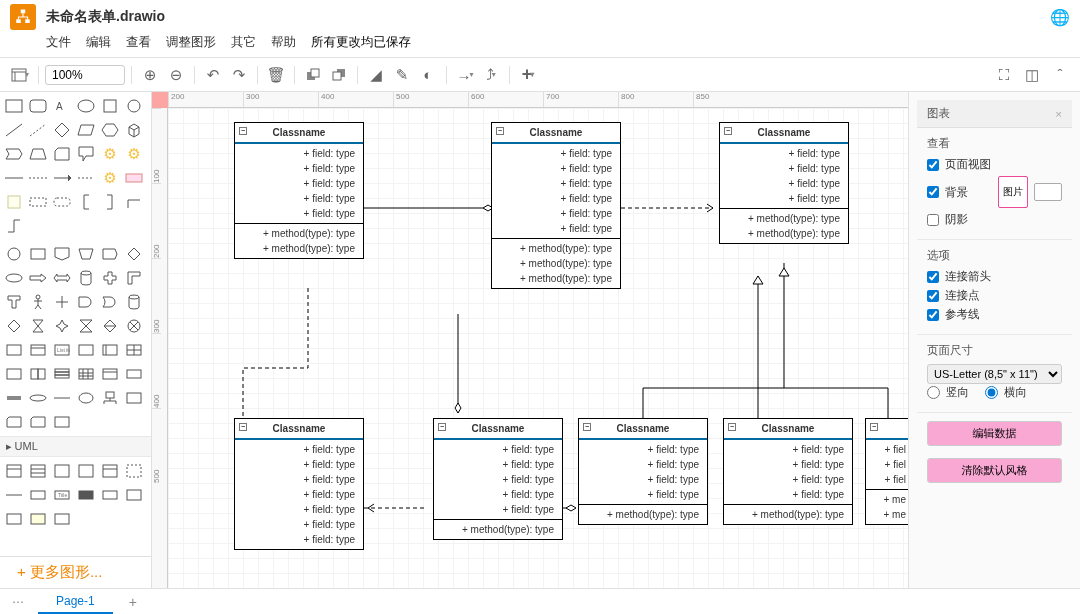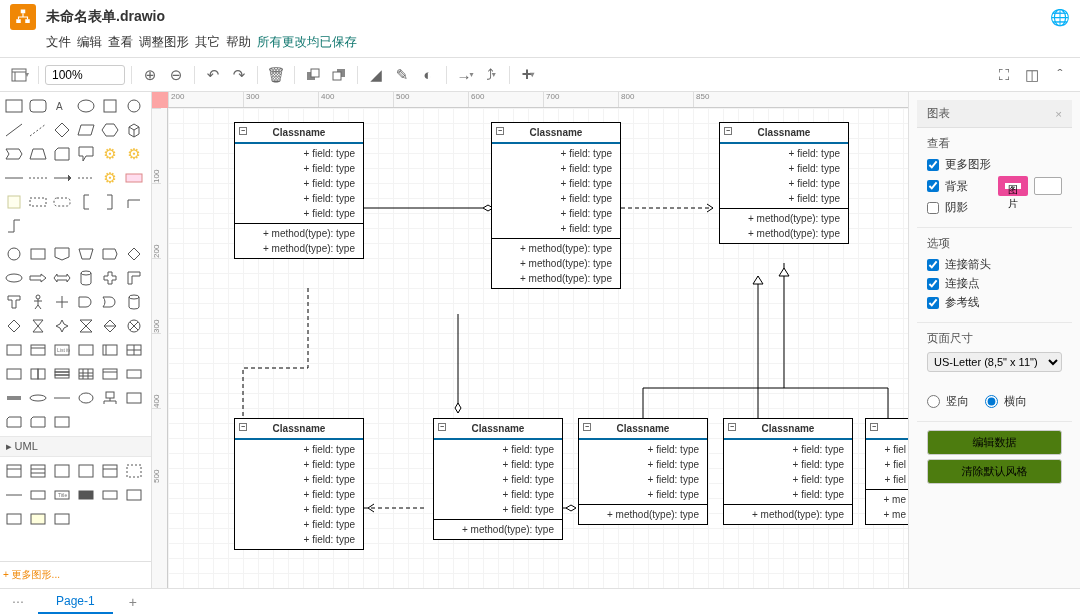--- a/index.html
+++ b/index.html
@@ -6,43 +6,43 @@
   body { font-family: -apple-system, "Helvetica Neue", Arial, sans-serif; font-size: 12px; color: #333; background: #fff; width: 1080px; height: 614px; overflow: hidden; display: flex; flex-direction: column; }
   
   
   .title-bar { display: flex; align-items: center; padding: 4px 10px 2px 10px; }
   .app-icon { width: 26px; height: 26px; background: #f08705; border-radius: 3px; display: flex; align-items: center; justify-content: center; margin-right: 10px; }
   .app-icon svg { width: 18px; height: 18px; }
   .title-text { font-size: 14px; color: #333; font-weight: bold; }
   .globe-icon { margin-left: auto; color: #888; font-size: 16px; }
 
   
-  .menu-bar { display: flex; align-items: center; padding: 2px 10px 6px 46px; gap: 6px; border-bottom: 1px solid #e0e0e0; }
+  .menu-bar { display: flex; align-items: center; padding: 2px 10px 6px 46px; gap: 15px; border-bottom: 1px solid #e0e0e0; }
   .menu-item { font-size: 12.5px; color: #333; cursor: pointer; }
-  .menu-saved { color: #0f766e; }
+  .menu-saved { color: #000000; }
 
   
   .toolbar { display: flex; align-items: center; padding: 4px 8px; border-bottom: 1px solid #e0e0e0; gap: 2px; height: 34px; }
   .tb-btn { width: 24px; height: 24px; display: flex; align-items: center; justify-content: center; color: #666; cursor: pointer; border-radius: 2px; font-size: 15px; }
   .tb-sep { width: 1px; height: 18px; background: #e0e0e0; margin: 0 4px; }
   .zoom-sel { border: 1px solid #ccc; border-radius: 3px; padding: 2px 6px; font-size: 12px; width: 80px; background: #fff; }
   .tb-dropdown { display: flex; align-items: center; }
   .tb-dropdown .caret { font-size: 8px; margin-left: -2px; color: #888; }
   .toolbar-right { margin-left: auto; display: flex; gap: 4px; }
 
   
   .body-row { flex: 1; display: flex; min-height: 0; }
 
   
   .shapes-panel { width: 152px; border-right: 1px solid #e0e0e0; display: flex; flex-direction: column; background: #fff; overflow-y: hidden; }
   .shape-grid { display: flex; flex-wrap: wrap; padding: 2px; gap: 0; }
   .shape-cell { width: 24px; height: 24px; display: flex; align-items: center; justify-content: center; cursor: pointer; }
   .shape-cell svg { stroke: #555; fill: none; stroke-width: 1; }
   .panel-header { font-size: 11px; color: #555; padding: 3px 6px; cursor: pointer; background: #f5f5f5; border-top: 1px solid #e8e8e8; border-bottom: 1px solid #e8e8e8; }
-  .more-shapes { color: #f08705; font-size: 10px; padding: 6px 3px; border-top: 1px solid #e0e0e0; margin-top: auto; cursor: pointer; }
+  .more-shapes { color: #f08705; font-size: 15px; padding: 6px 17px; border-top: 1px solid #e0e0e0; margin-top: auto; cursor: pointer; }
   .gear-yellow { font-size: 15px; color: #f5c242; }
 
   
   .canvas-wrap { flex: 1; position: relative; background: #fca5a5; overflow: hidden; }
   .ruler-h { position: absolute; top: 0; left: 16px; right: 0; height: 16px; background: #f8f8f8; border-bottom: 1px solid #ccc; font-size: 8px; color: #888; display: flex; }
   .ruler-h span { width: 75px; text-align: left; padding-left: 2px; border-left: 1px solid #ddd; }
   .ruler-v { position: absolute; top: 16px; left: 0; bottom: 0; width: 16px; background: #f8f8f8; border-right: 1px solid #ccc; font-size: 8px; color: #888; }
   .ruler-v span { display: block; height: 75px; writing-mode: vertical-lr; transform: rotate(180deg); padding-bottom: 2px; border-bottom: 1px solid #ddd; }
   .canvas { position: absolute; left: 16px; top: 16px; right: 0; bottom: 0; background: #fff; background-image: linear-gradient(#f3f3f3 1px, transparent 1px), linear-gradient(90deg, #f3f3f3 1px, transparent 1px); background-size: 15px 15px; }
   
@@ -59,22 +59,22 @@
   .fmt-title { padding: 6px 10px; border-bottom: 1px solid #e0e0e0; display: flex; justify-content: space-between; align-items: center; color: #555; background: #f0f0f0; }
   .fmt-close { color: #aaa; cursor: pointer; }
   .fmt-section { padding: 8px 10px; border-bottom: 1px solid #e8e8e8; }
   .fmt-label { color: #555; margin-bottom: 6px; display: block; }
   .fmt-row { display: flex; align-items: center; gap: 6px; margin-bottom: 4px; }
   .fmt-row input[type=checkbox] { width: 12px; height: 12px; accent-color: #0078d4; }
   .fmt-row input[type=radio] { accent-color: #0078d4; }
   .fmt-chk-label { color: #333; }
   .fmt-input-sm { width: 38px; font-size: 10px; padding: 2px; border: 1px solid #ccc; border-radius: 2px; text-align: right; }
   .fmt-color-box { width: 28px; height: 18px; border: 1px solid #aaa; background: #fff; border-radius: 2px; }
-  .fmt-btn { width: 100%; padding: 4px; border: 1px solid #ccc; background: #4d7c0f; font-size: 11px; border-radius: 3px; margin-bottom: 4px; cursor: pointer; }
-  .fmt-btn-sm { width: 30px; height: 20px; font-size: 10px; border: 7px solid #ec4899; background: #fff; border-radius: 2px; }
+  .fmt-btn { width: 100%; padding: 4px; border: 1px solid #ccc; background: #f9a8d4; font-size: 11px; border-radius: 3px; margin-bottom: 12px; cursor: pointer; }
+  .fmt-btn-sm { width: 30px; height: 32px; font-size: 10px; border: 1px solid #ec4899; background: #fff; border-radius: 2px; }
   select.page-size { width: 100%; font-size: 11px; padding: 2px; border: 1px solid #ccc; border-radius: 3px; }
 
   
   .footer { height: 26px; border-top: 1px solid #e0e0e0; display: flex; align-items: center; padding: 0 6px; gap: 8px; font-size: 12px; }
   .page-tab { padding: 4px 18px; color: #0078d4; border-bottom: 2px solid #0078d4;}
   .tab-menu { color: #888; cursor: pointer; padding: 0 6px; }
   .add-tab { color: #888; cursor: pointer; font-size: 14px; padding: 0 8px; }
   
   svg line.dashed, svg path.dashed { stroke-dasharray: 4 3; }
 </style>
@@ -801,21 +801,21 @@
 
   <div class="format-panel">
     <div class="fmt-title">
       <span>图表</span>
       <span class="fmt-close">×</span>
     </div>
     <div class="fmt-section">
       <span class="fmt-label">查看</span>
       <div class="fmt-row">
           <input type="checkbox" checked="" style="">
-          <span class="fmt-chk-label">更多图形</span>
+          <span class="fmt-chk-label">页面视图</span>
         </div>
       <div class="fmt-row">
         <input type="checkbox" checked="" style="">
         <span class="fmt-chk-label" style="flex:1">背景</span>
         <button class="fmt-btn-sm">图片</button>
         <div class="fmt-color-box"></div>
       </div>
       <div class="fmt-row">
           <input type="checkbox" style="">
           <span class="fmt-chk-label">阴影</span>
@@ -832,21 +832,21 @@
           <span class="fmt-chk-label">连接点</span>
         </div>
       <div class="fmt-row">
           <input type="checkbox" checked="" style="">
           <span class="fmt-chk-label">参考线</span>
         </div>
     </div>
     <div class="fmt-section">
       <span class="fmt-label">页面尺寸</span>
       <select class="page-size"><option>US-Letter (8,5" x 11")</option></select>
-      <div class="fmt-row" style="margin-top:22px">
+      <div class="fmt-row" style="margin-top:1px">
         <input type="radio" name="orient" style="">
           <span>竖向</span>
         <input type="radio" name="orient" checked="" style="margin-left: 10px;">
           <span>横向</span>
       </div>
     </div>
     <div class="fmt-section" style="border-bottom:none">
       <button class="fmt-btn">编辑数据</button>
       <button class="fmt-btn">清除默认风格</button>
     </div>

